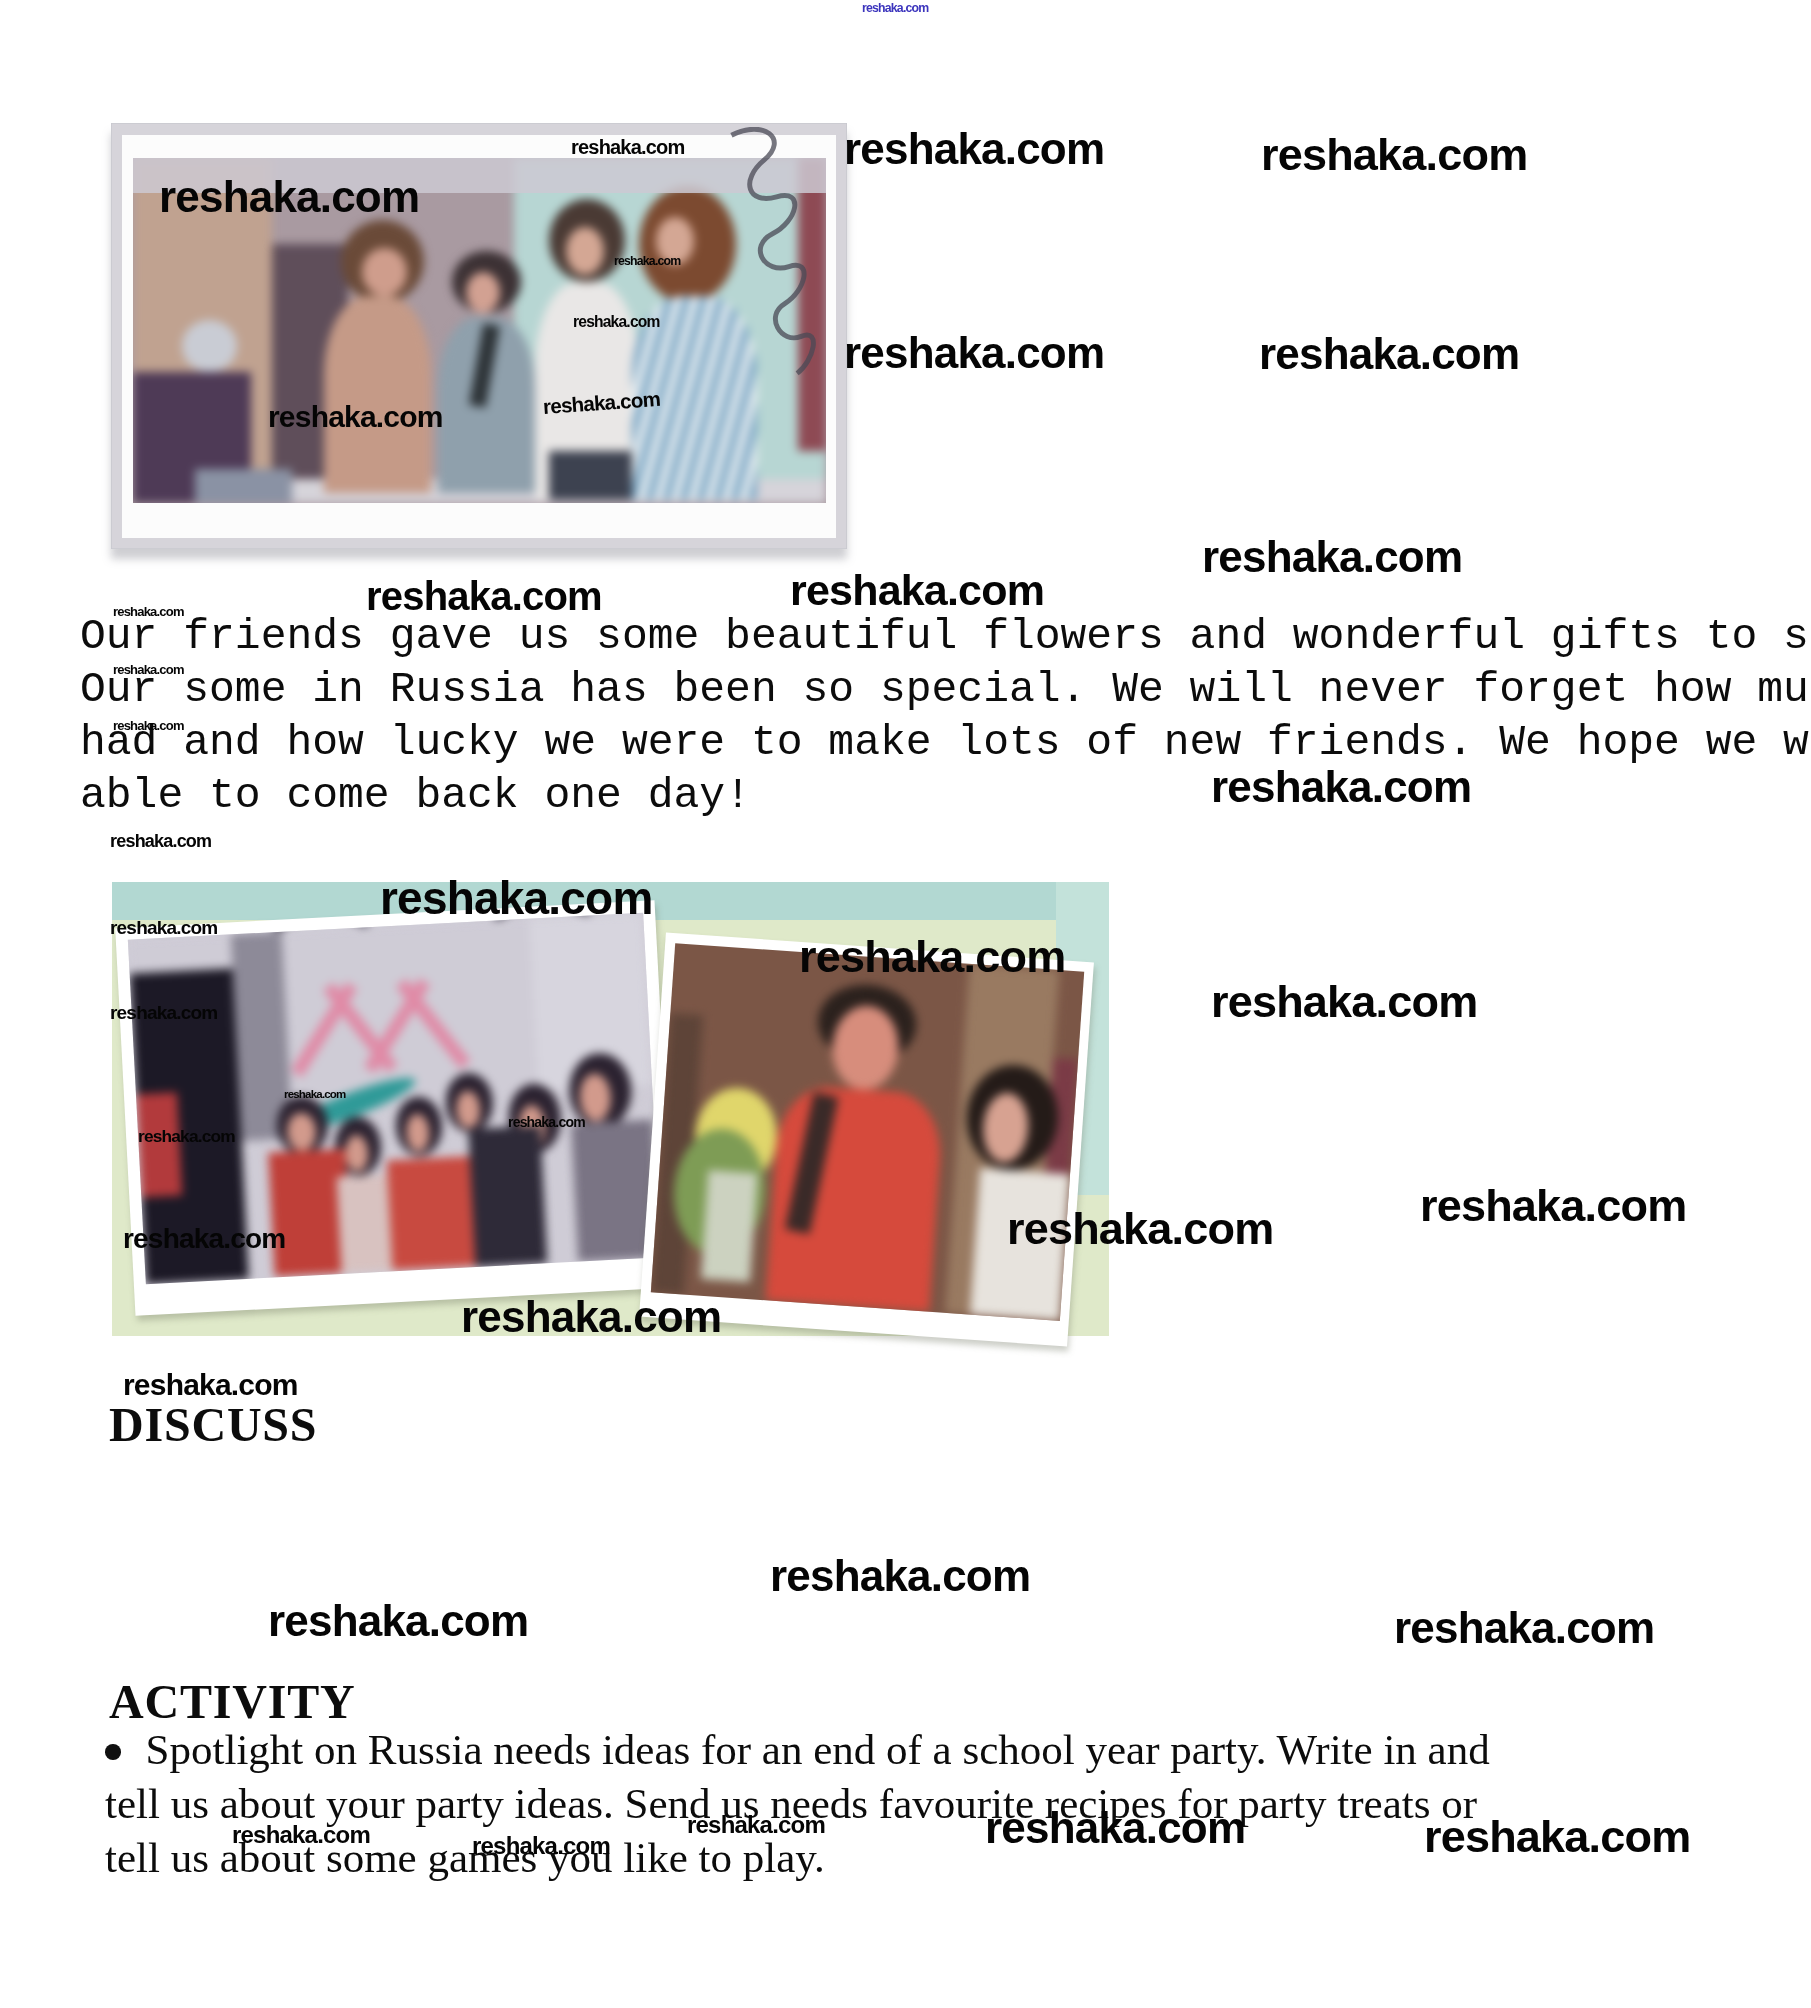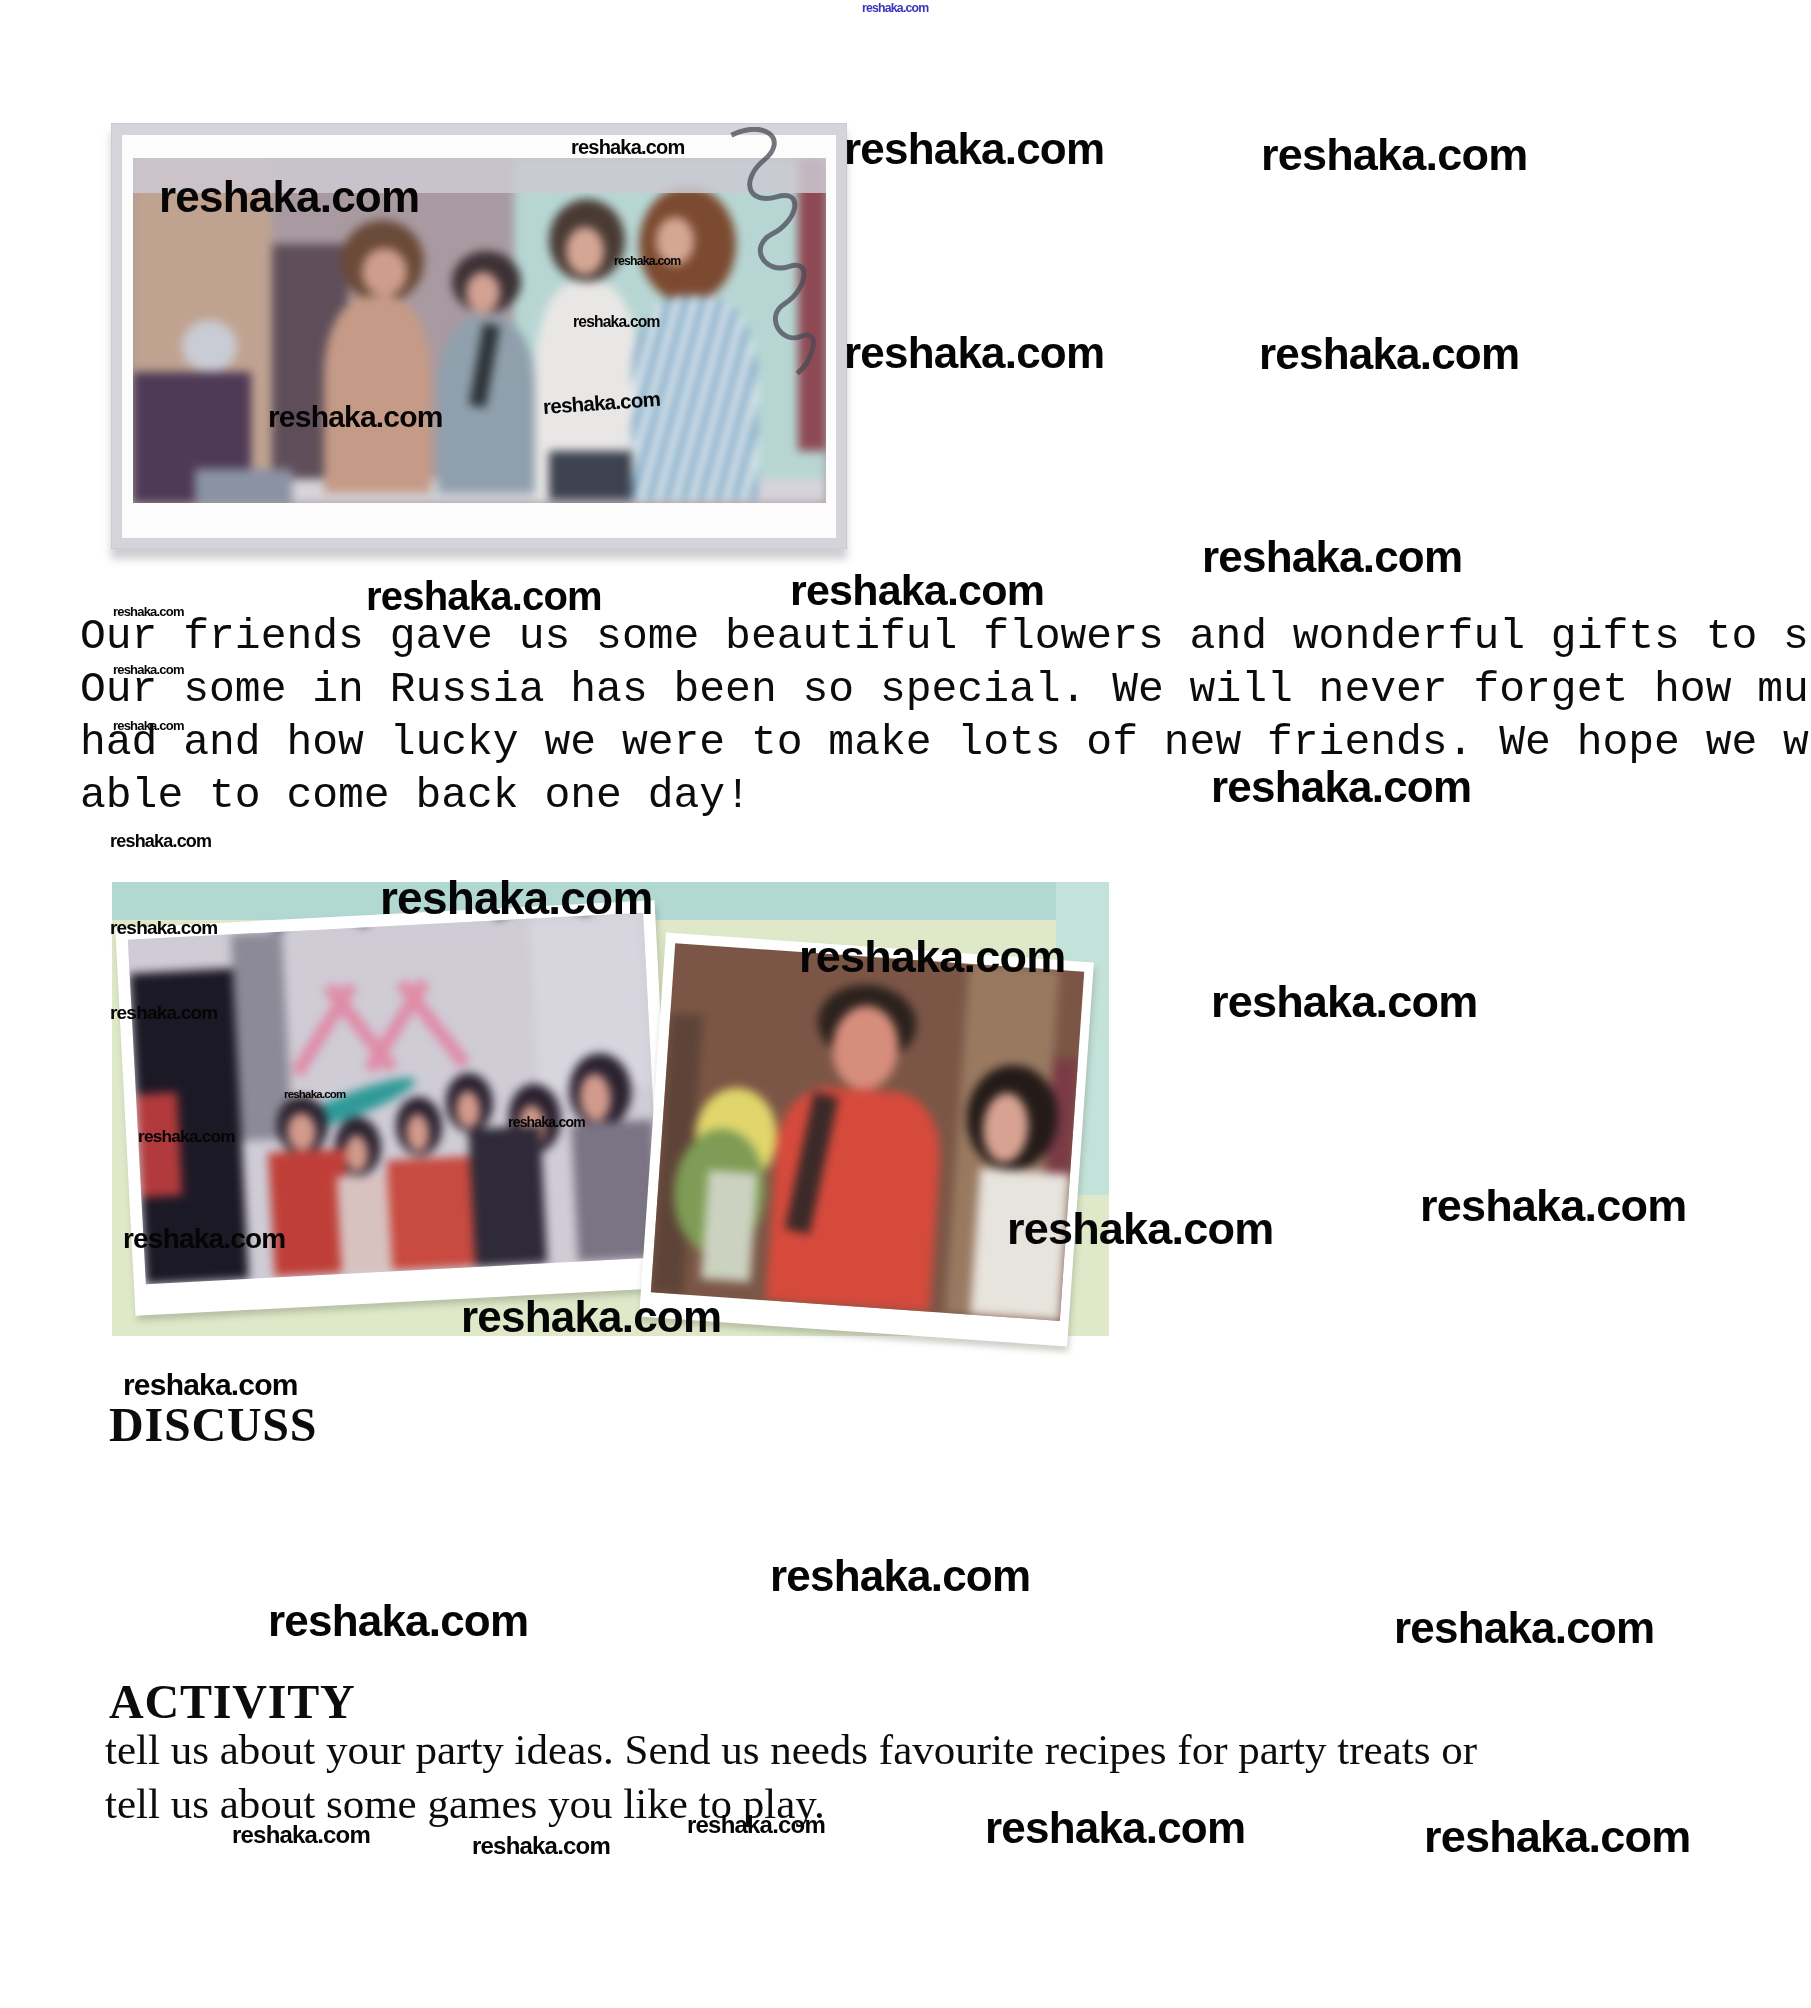--- a/index.html
+++ b/index.html
@@ -164,20 +164,21 @@
           <div class="abs" style="left:78%;top:58%;width:22%;height:42%;background:#e7e3dd;"></div>
         </div>
       </div>
     </div>
   </div>
 
   <div class="heading" id="discuss-heading">DISCUSS</div>
 
   <div class="heading" id="activity-heading">ACTIVITY</div>
   <div class="bodytext" id="activity-list">
+      <div><span class="dot"></span>Spotlight on Russia needs ideas for an end of a school year party. Write in and</div>
       <div>tell us about your party ideas. Send us needs favourite recipes for party treats or</div>
       <div>tell us about some games you like to play.</div>
     </div>
 
   <div id="watermark-layer">
       <span class="wm" style="left: 862px; top: 1.6px; font-size: 12.3px; color: rgb(60, 53, 189);">reshaka.com</span>
       <span class="wm" style="left: 844px; top: 127px; font-size: 44px;">reshaka.com</span>
       <span class="wm" style="left: 1261px; top: 132px; font-size: 45px;">reshaka.com</span>
       <span class="wm" style="left: 159px; top: 175px; font-size: 44px;">reshaka.com</span>
       <span class="wm" style="left: 571px; top: 137px; font-size: 20px;">reshaka.com</span>

